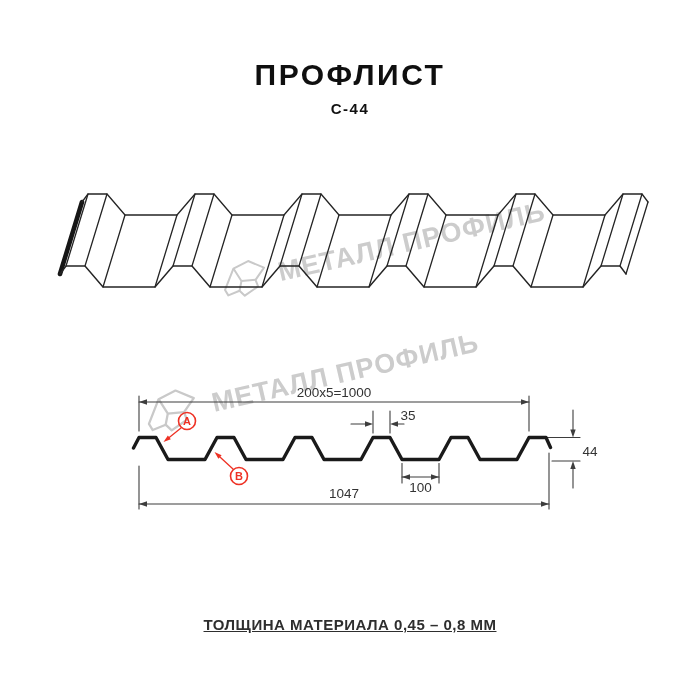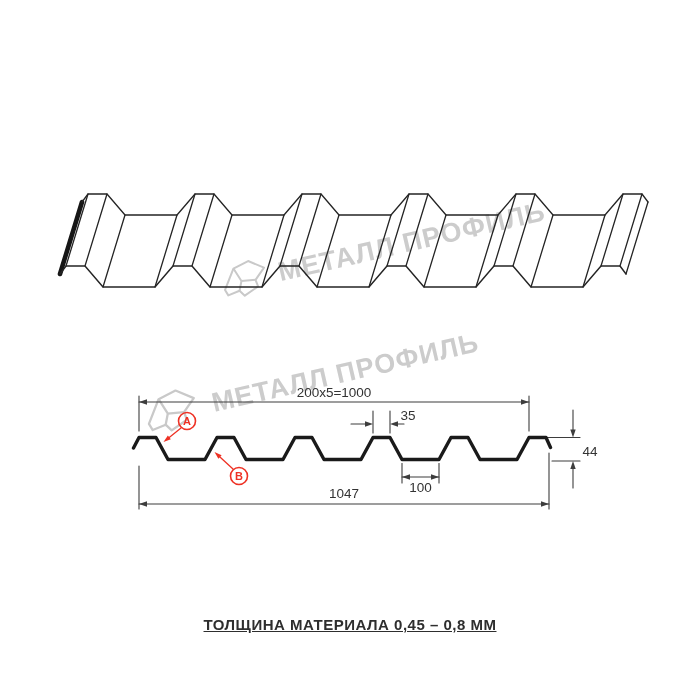--- a/index.html
+++ b/index.html
@@ -16,20 +16,22 @@
   .watermark .wm-text{font-weight:700;color:#cccccc;letter-spacing:1px;font-size:27px;white-space:nowrap;}
   .wm1{left:220px;top:262px;height:48px;transform:rotate(-13deg);}
   .wm2{left:140px;top:396px;height:48px;transform:rotate(-13deg);}
   #diagram-svg{position:absolute;left:0;top:0;z-index:2;}
 </style>
 </head>
 <body>
 
 <div class="page">
 
+  <div class="title">ПРОФЛИСТ</div>
+  <div class="subtitle">С-44</div>
 
   <div class="watermark wm1">
     <svg width="50" height="40" viewBox="0 0 100 80">
       <path d="M8,50 L34,12 L66,4 L94,24 L72,44 L74,58 L44,70 L36,58 L12,62 Z" fill="none" stroke="#c9c9c9" stroke-width="4" stroke-linejoin="round"></path>
       <path d="M34,12 L44,40 L72,44 M44,40 L36,58" fill="none" stroke="#c9c9c9" stroke-width="4" stroke-linejoin="round"></path>
     </svg>
     <span class="wm-text">МЕТАЛЛ ПРОФИЛЬ</span>
   </div>
 
   <div class="watermark wm2">

